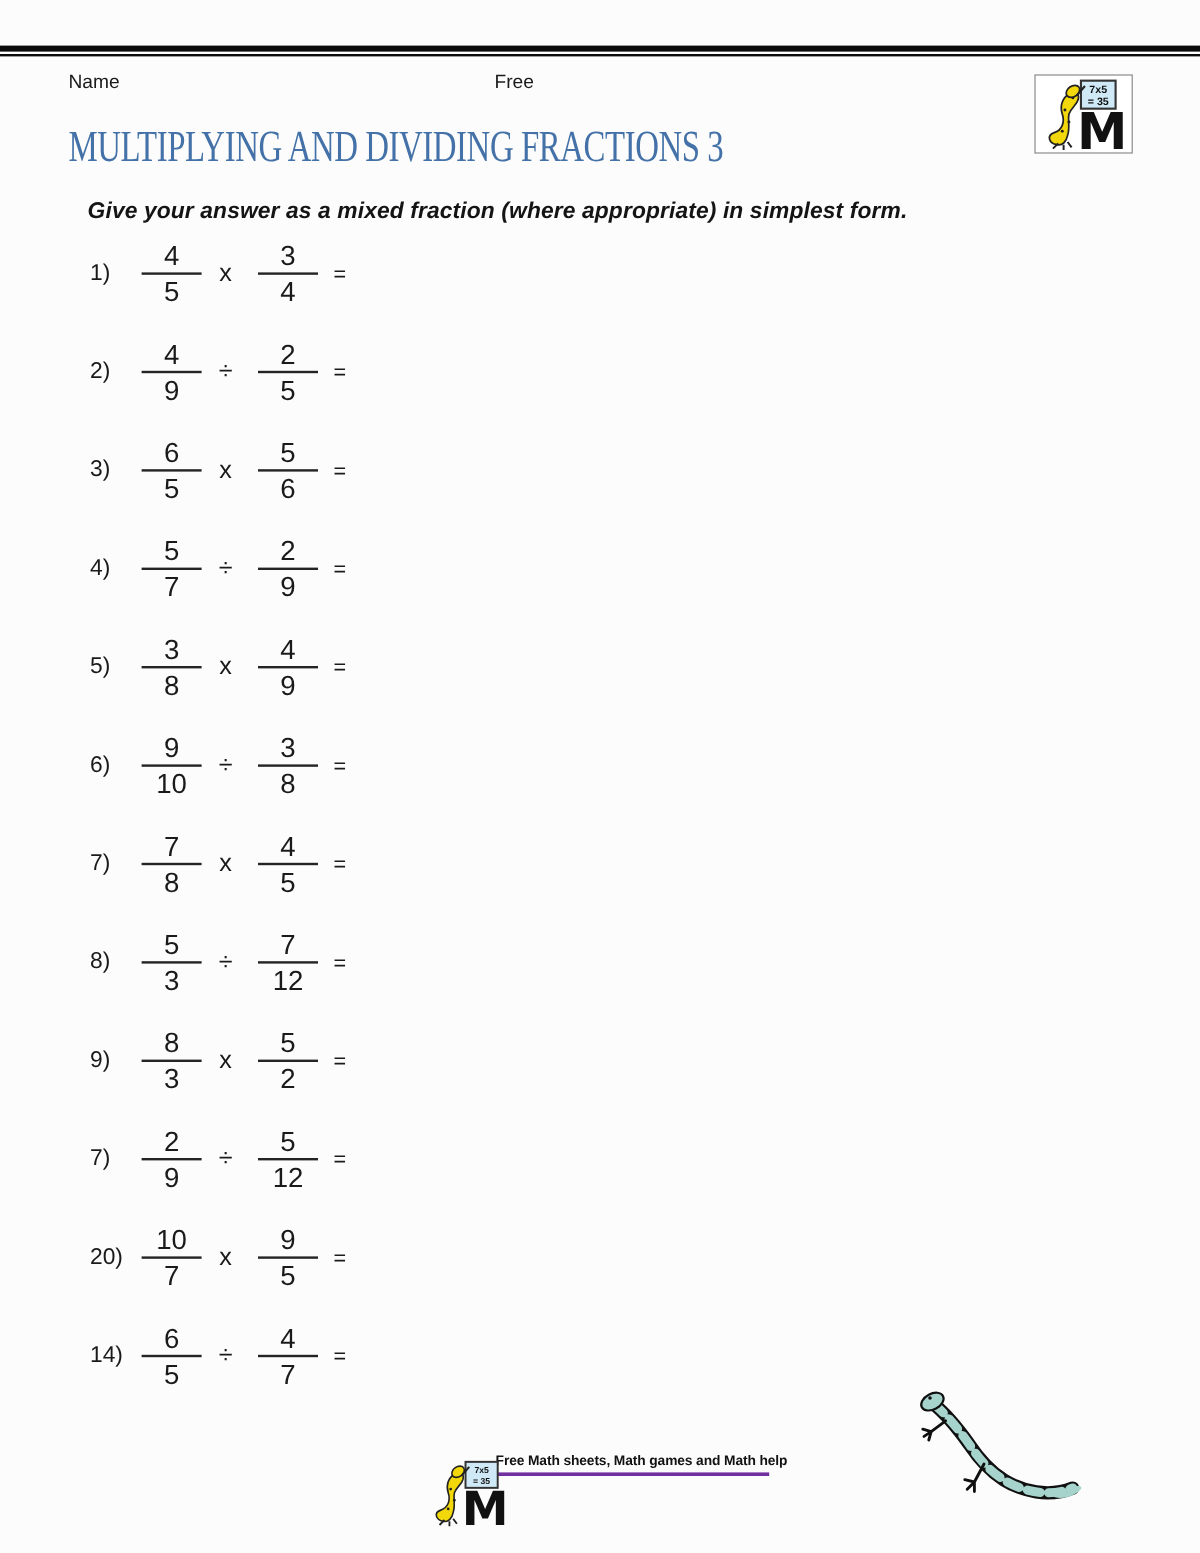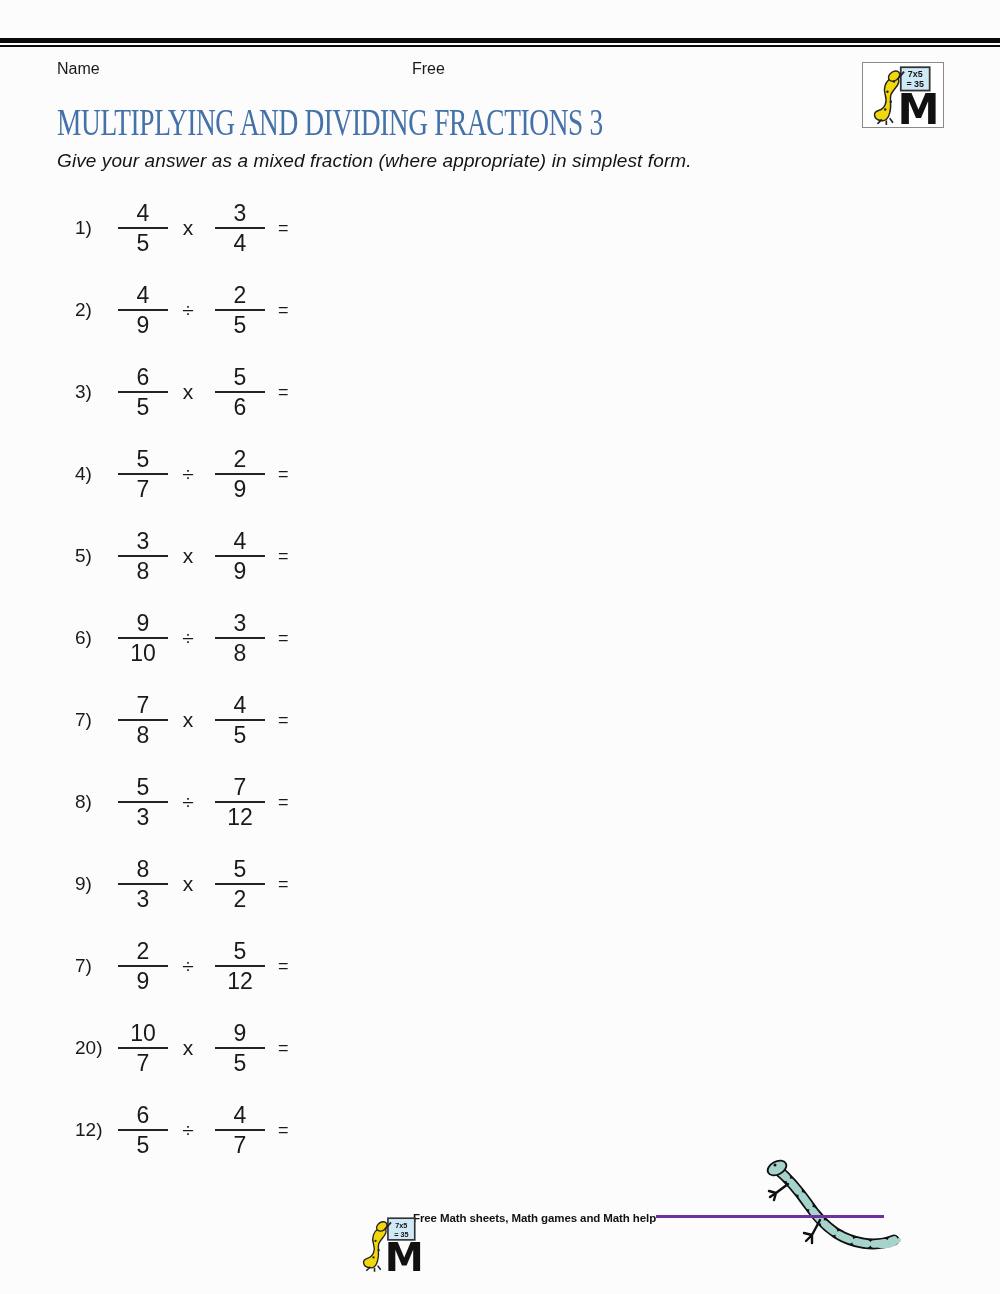--- a/index.html
+++ b/index.html
@@ -25,39 +25,39 @@
     display:flex;align-items:center;justify-content:center;
   }
   .page-title{
     position:absolute;left:57px;top:101px;margin:0;
     font-family:"Liberation Serif",serif;font-weight:normal;
     font-size:37px;color:#4472a8;letter-spacing:-0.5px;
     transform:scaleX(0.74);transform-origin:left center;
     white-space:nowrap;
   }
   .instruction{
-    position:absolute;left:57px;top:150px;margin:0;
+    position:absolute;left:57px;top:150px;margin:16px;
     font-style:italic;font-size:19px;color:#141414;
-    letter-spacing:0.1px;white-space:nowrap;
+    letter-spacing:0.1px;white-space:nowrap;font-weight:bold;
   }
   .problems{position:absolute;left:75px;top:199px;}
   .prow{display:flex;align-items:center;height:58px;margin-bottom:24px;}
   .pnum{width:43px;font-size:19px;}
   .frac{width:50px;display:flex;flex-direction:column;align-items:center;}
   .fn{font-size:23px;line-height:24px;}
   .fb{width:50px;height:2px;background:#242424;margin:2px 0;}
   .op{width:40px;text-align:center;font-size:21px;}
   .frac2{margin-left:7px;}
   .eq{margin-left:13px;font-size:18px;}
   .footer-brand{
     position:absolute;left:357px;top:1212px;
     display:flex;align-items:flex-start;
   }
   .footer-mascot{margin-right:-10px;position:relative;top:3px;}
-  .footer-textcol{display:flex;flex-direction:row;justify-content:space-between;}
+  .footer-textcol{display:flex;flex-direction:column;justify-content:space-between;}
   .tagline{
     font-size:11.5px;font-weight:bold;letter-spacing:-0.1px;
     white-space:nowrap;color:#121212;
   }
   .purple-rule{width:228px;height:3px;background:#7030a0;margin-top:3px;}
   .site-name{
     margin-top:0px;
     font-family:"DejaVu Sans",sans-serif;
     font-size:23px;font-weight:bold;letter-spacing:0.5px;
     color:#ffffff;white-space:nowrap;
@@ -271,21 +271,21 @@
     <span class="op">x</span>
     <span class="frac frac2">
         <span class="fn">9</span>
         <span class="fb"></span>
         <span class="fn">5</span>
       </span>
     <span class="eq">=</span>
   </div>
 
   <div class="prow">
-    <span class="pnum">12)</span>
+    <span class="pnum">14)</span>
     <span class="frac">
         <span class="fn">6</span>
         <span class="fb"></span>
         <span class="fn">5</span>
       </span>
     <span class="op">÷</span>
     <span class="frac frac2">
         <span class="fn">4</span>
         <span class="fb"></span>
         <span class="fn">7</span>

